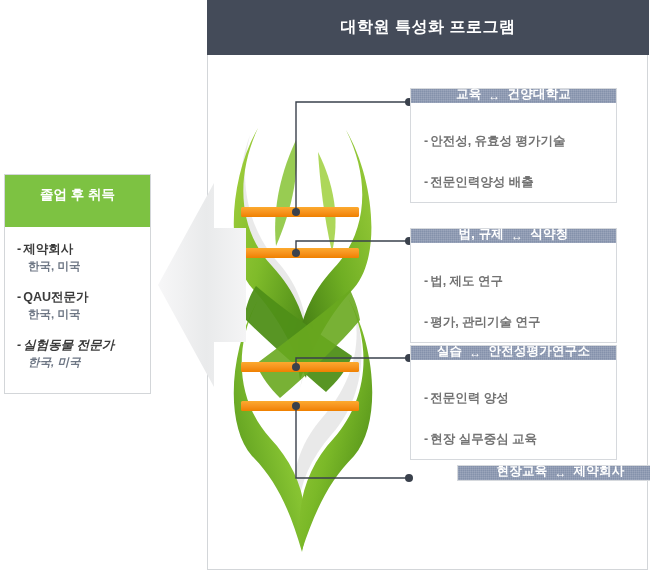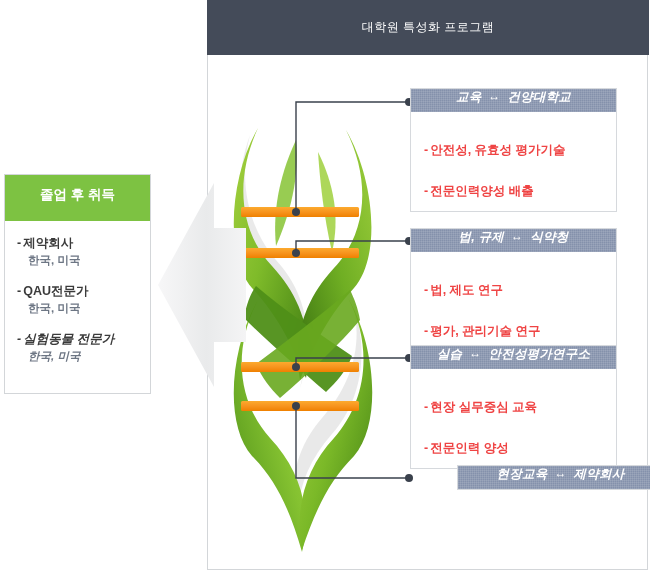--- a/index.html
+++ b/index.html
@@ -35,22 +35,22 @@
   }
 
   .panel-header {
     position: absolute;
     left: 207px;
     top: 0px;
     width: 442px;
     height: 55px;
     background: #444b59;
     color: #ffffff;
-    font-size: 12px;
-    font-weight: normal;
+    font-size: 16px;
+    font-weight: bold;
     letter-spacing: 0.5px;
     display: flex;
     align-items: center;
     justify-content: center;
     box-sizing: border-box;
   }
 
   
   .cert-box {
     position: absolute;
@@ -62,21 +62,21 @@
     border: 1px solid #d3d6d9;
     box-sizing: border-box;
   }
   .cert-head {
     background: #7dc242;
     color: #ffffff;
     font-size: 13.5px;
     font-weight: bold;
     line-height: 19px;
     text-align: center;
-    padding: 10px 4px 17px 4px;
+    padding: 10px 4px 23px 4px;
   }
   .cert-body {
     padding: 14px 10px 6px 12px;
   }
   .cert-item {
     margin-bottom: 15px;
   }
   .cert-item:last-child { margin-bottom: 13px; font-style: italic; }
   .cert-label {
     font-size: 12.5px;
@@ -100,45 +100,44 @@
   
   .info-box {
     position: absolute;
     left: 410px;
     width: 207px;
     border: 1px solid #d6d9dd;
     box-sizing: border-box;
     background: #ffffff;
   }
   .info-head {
-    height: 23px;
+    height: 14px;
     background:
       repeating-linear-gradient(0deg, rgba(255,255,255,0.10) 0px, rgba(255,255,255,0.10) 1px, rgba(0,0,0,0) 1px, rgba(0,0,0,0) 2px),
       repeating-linear-gradient(90deg, rgba(255,255,255,0.10) 0px, rgba(255,255,255,0.10) 1px, rgba(0,0,0,0) 1px, rgba(0,0,0,0) 2px),
       #8491ab;
     color: #ffffff;
     font-size: 12.5px;
     font-weight: bold;
     display: flex;
-    align-items: flex-start;
+    align-items: flex-end;
     justify-content: center;
     letter-spacing: 0.2px;
-    font-style: italic;
   }
   .info-head .sep {
     margin: 0 7px;
     font-size: 12px;
   }
   .info-body {
     padding: 11px 8px 11px 13px;
   }
   .info-line {
     font-size: 12.5px;
     font-weight: bold;
-    color: #ef4444;
+    color: #737373;
     line-height: 18px;
     margin-bottom: 5px;
     white-space: pre-line;
   }
   .info-line:last-child { margin-bottom: 0; }
   .info-line .dash { margin-right: 2px; }
   .info-line .cont { padding-left: 11px; display: block; }
 
   
   .overlay {
@@ -314,24 +313,24 @@
   </div>
 
   <div class="info-box" style="top:345px;">
     <div class="info-head">
       <span>실습</span>
       <span class="sep">↔</span>
       <span>안전성평가연구소</span>
     </div>
     <div class="info-body">
       <div class="info-line">
+        <span class="dash">-</span><span>전문인력 양성</span>
+      </div>
+      <div class="info-line">
         <span class="dash">-</span><span>현장 실무중심 교육</span>
-      </div>
-      <div class="info-line">
-        <span class="dash">-</span><span>전문인력 양성</span>
       </div>
     </div>
   </div>
 
   <div class="info-box" style="top:465px;margin-left:47px;">
     <div class="info-head">
       <span>현장교육</span>
       <span class="sep">↔</span>
       <span>제약회사</span>
     </div>

